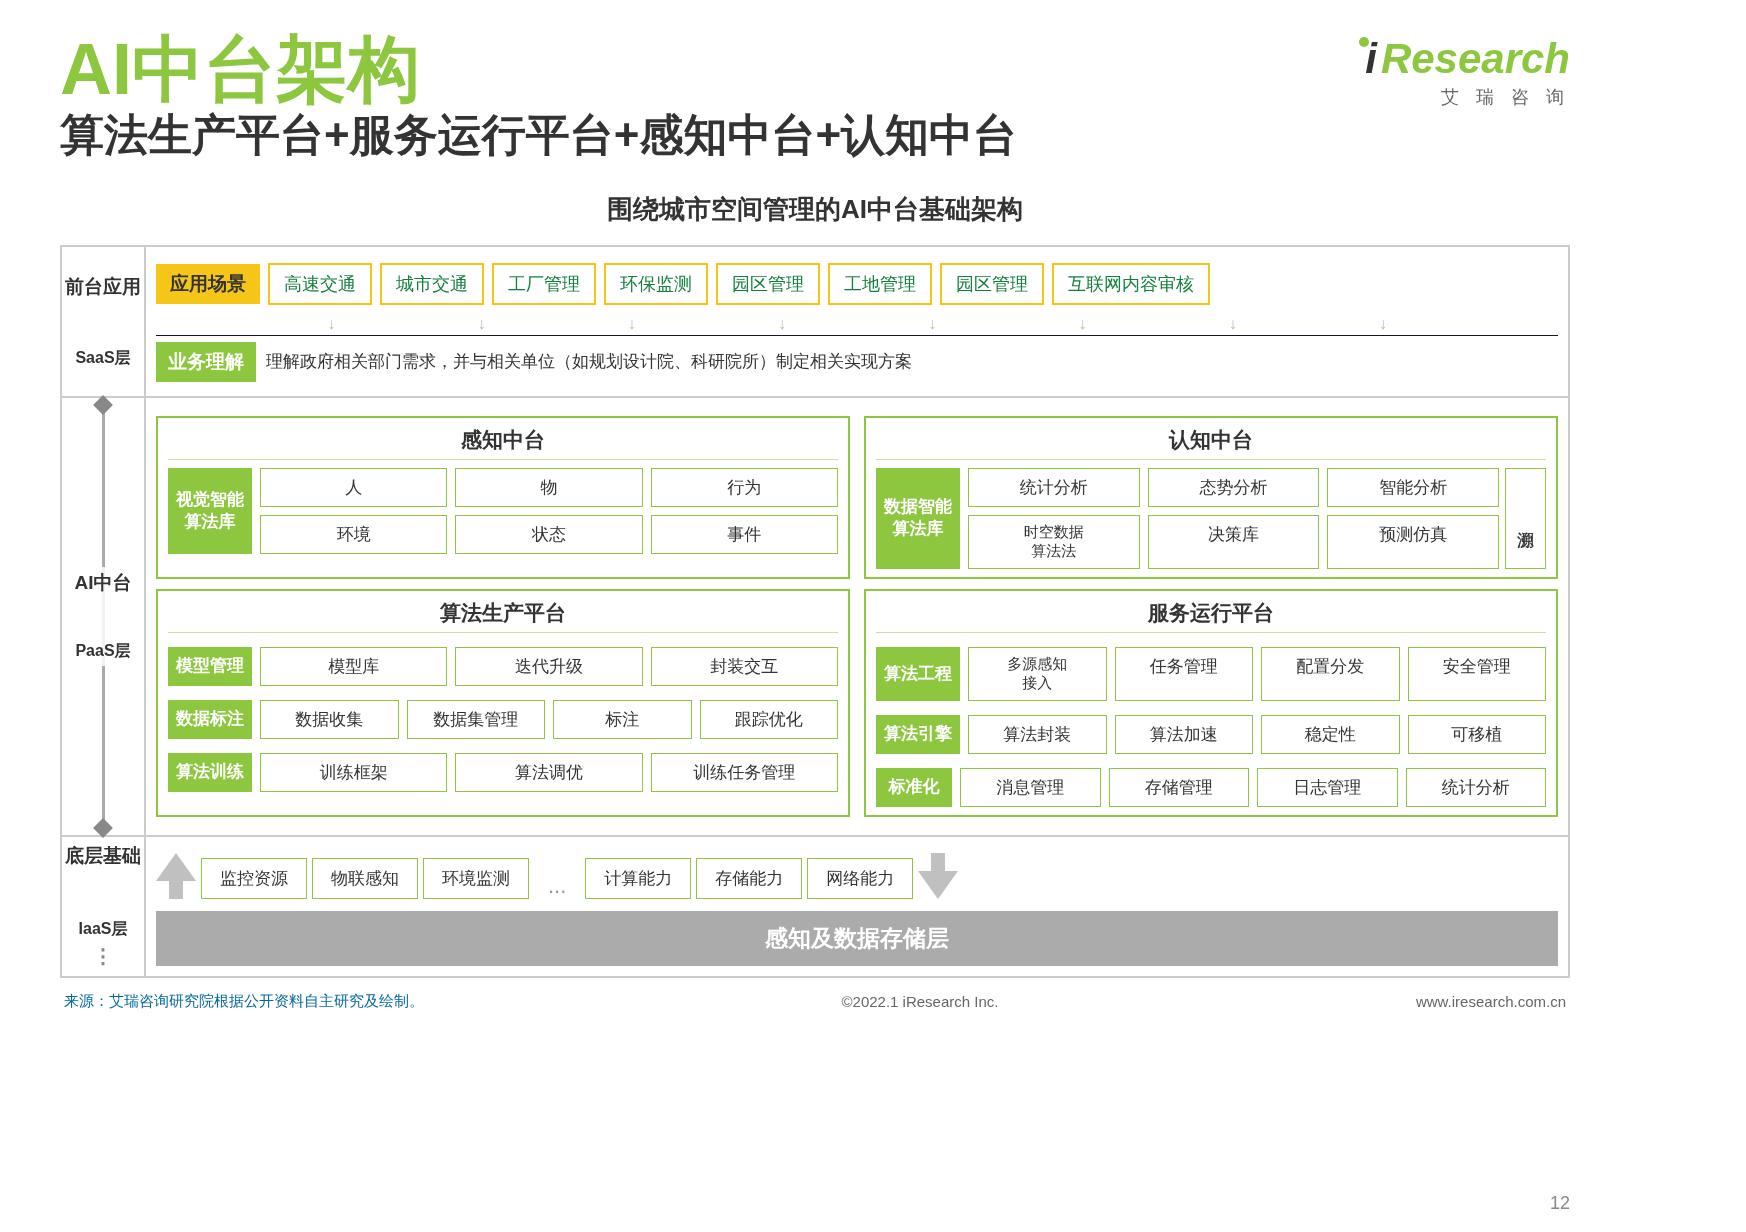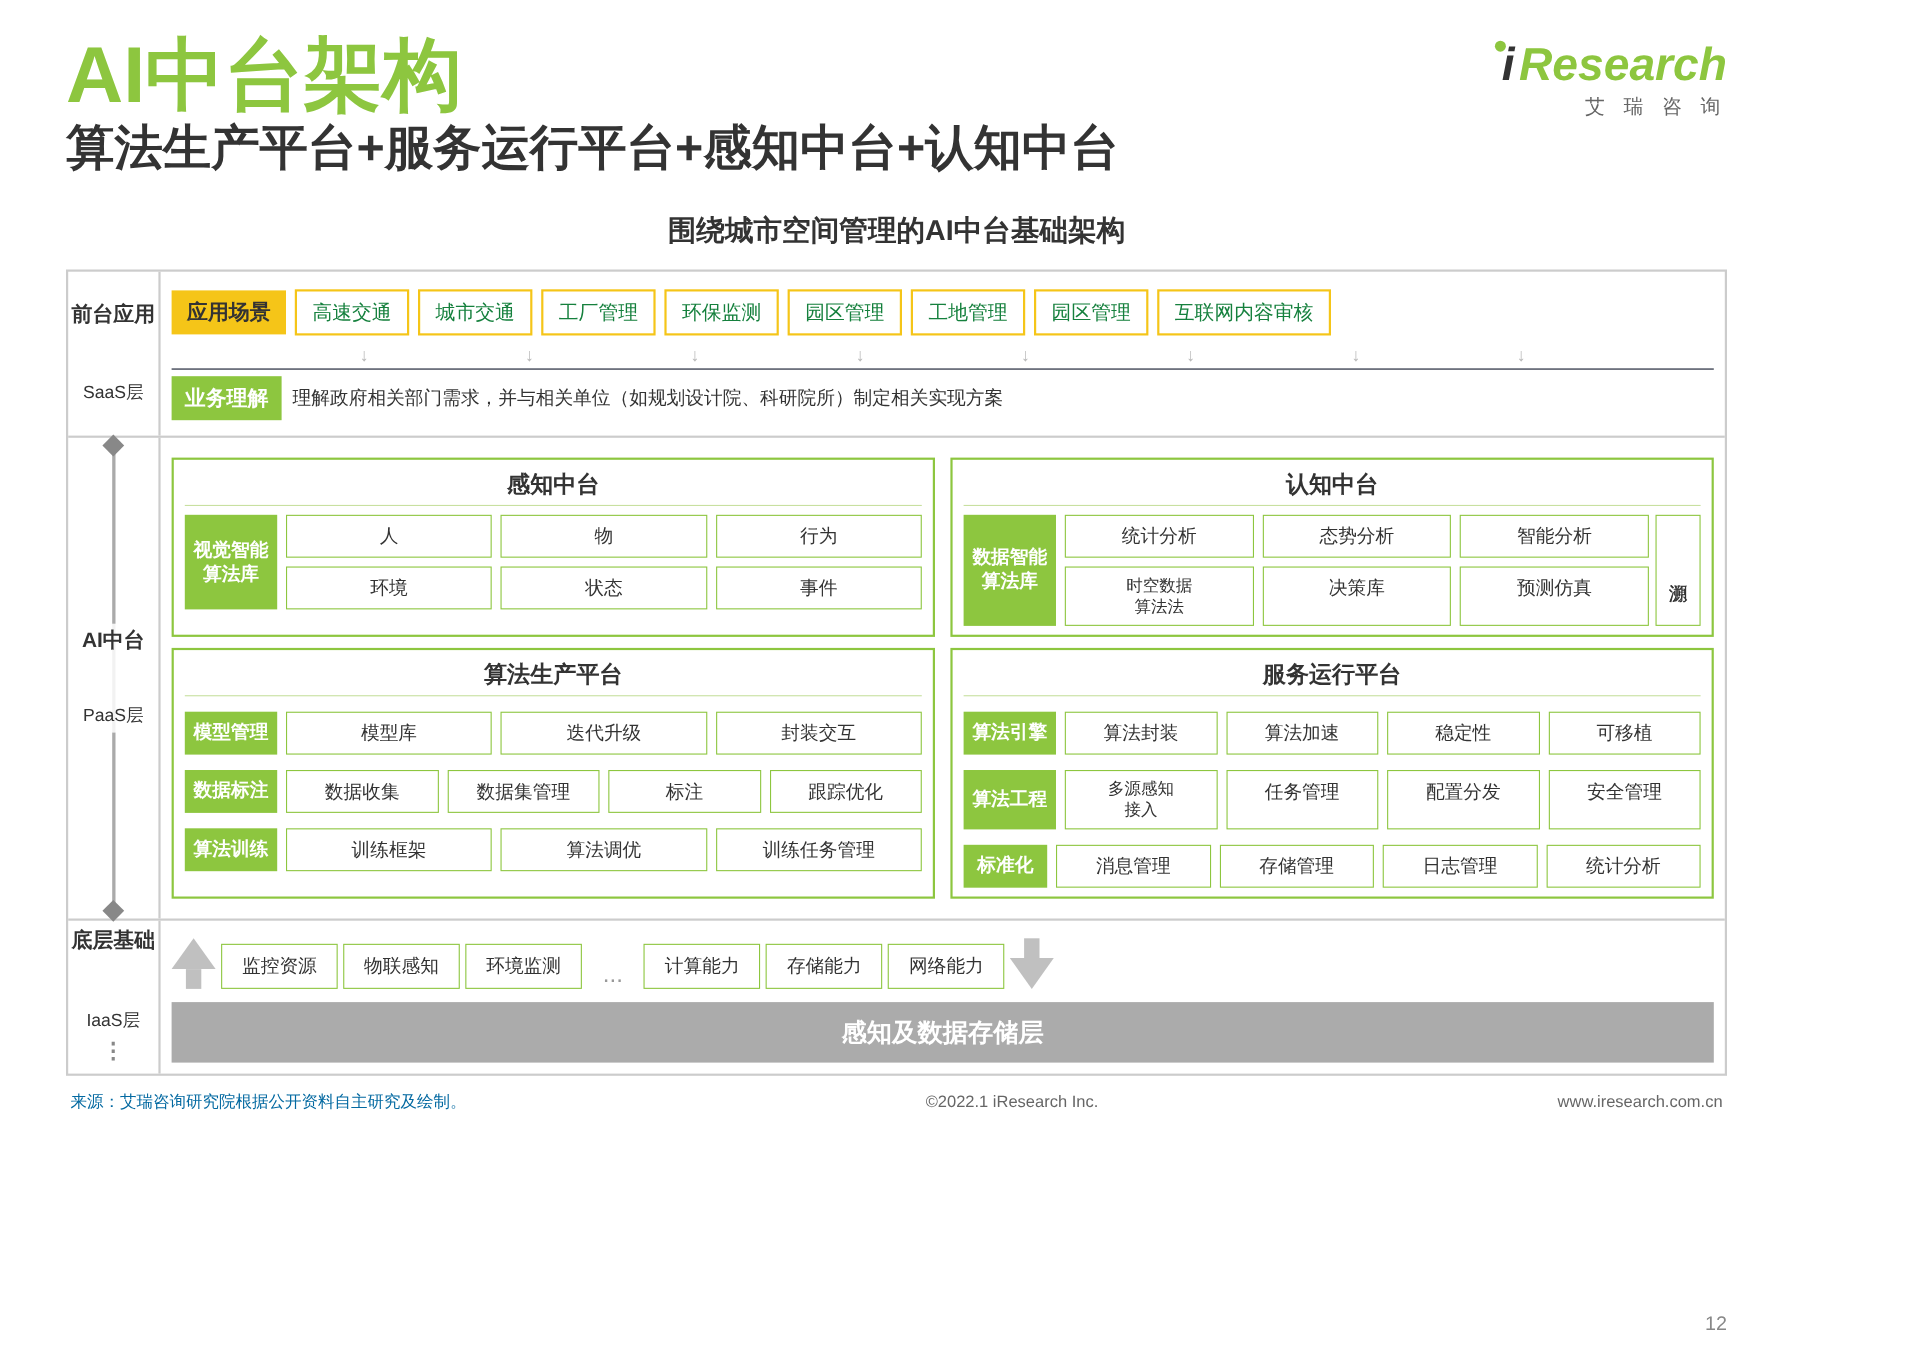--- a/index.html
+++ b/index.html
@@ -132,21 +132,21 @@
       border-right: 2px solid #ccc;
       font-size: 19px;
       font-weight: bold;
       color: #333;
       padding: 6px 2px;
       flex-shrink: 0;
       line-height: 1.4;
     }
     .side-label-small {
       font-size: 16px;
-      font-weight: normal;
+      font-weight: bold;
       margin-top: 46px;
     }
     .content-area {
       flex: 1;
       padding: 8px 10px;
     }
 
     
     .section-saas {
       border-bottom: 2px solid #ccc;
@@ -521,33 +521,33 @@
                 <div class="outline-cell">训练任务管理</div>
               </div>
             </div>
           </div>
 
           <div class="box-green-border">
             <div class="box-title-center">服务运行平台</div>
             <div style="display:flex;flex-direction:column;gap:8px;">
 
               <div class="inner-row">
+                <div class="green-badge" style="min-width:76px;">算法工程</div>
+                <div class="outline-cell" style="font-size:15px;">多源感知<br>接入</div>
+                <div class="outline-cell">任务管理</div>
+                <div class="outline-cell">配置分发</div>
+                <div class="outline-cell">安全管理</div>
+              </div>
+
+              <div class="inner-row">
                 <div class="green-badge" style="min-width:76px;">算法引擎</div>
                 <div class="outline-cell">算法封装</div>
                 <div class="outline-cell">算法加速</div>
                 <div class="outline-cell">稳定性</div>
                 <div class="outline-cell">可移植</div>
-              </div>
-
-              <div class="inner-row">
-                <div class="green-badge" style="min-width:76px;">算法工程</div>
-                <div class="outline-cell" style="font-size:15px;">多源感知<br>接入</div>
-                <div class="outline-cell">任务管理</div>
-                <div class="outline-cell">配置分发</div>
-                <div class="outline-cell">安全管理</div>
               </div>
 
               <div class="inner-row">
                 <div class="green-badge" style="min-width:76px;">标准化</div>
                 <div class="outline-cell">消息管理</div>
                 <div class="outline-cell">存储管理</div>
                 <div class="outline-cell">日志管理</div>
                 <div class="outline-cell">统计分析</div>
               </div>
             </div>

